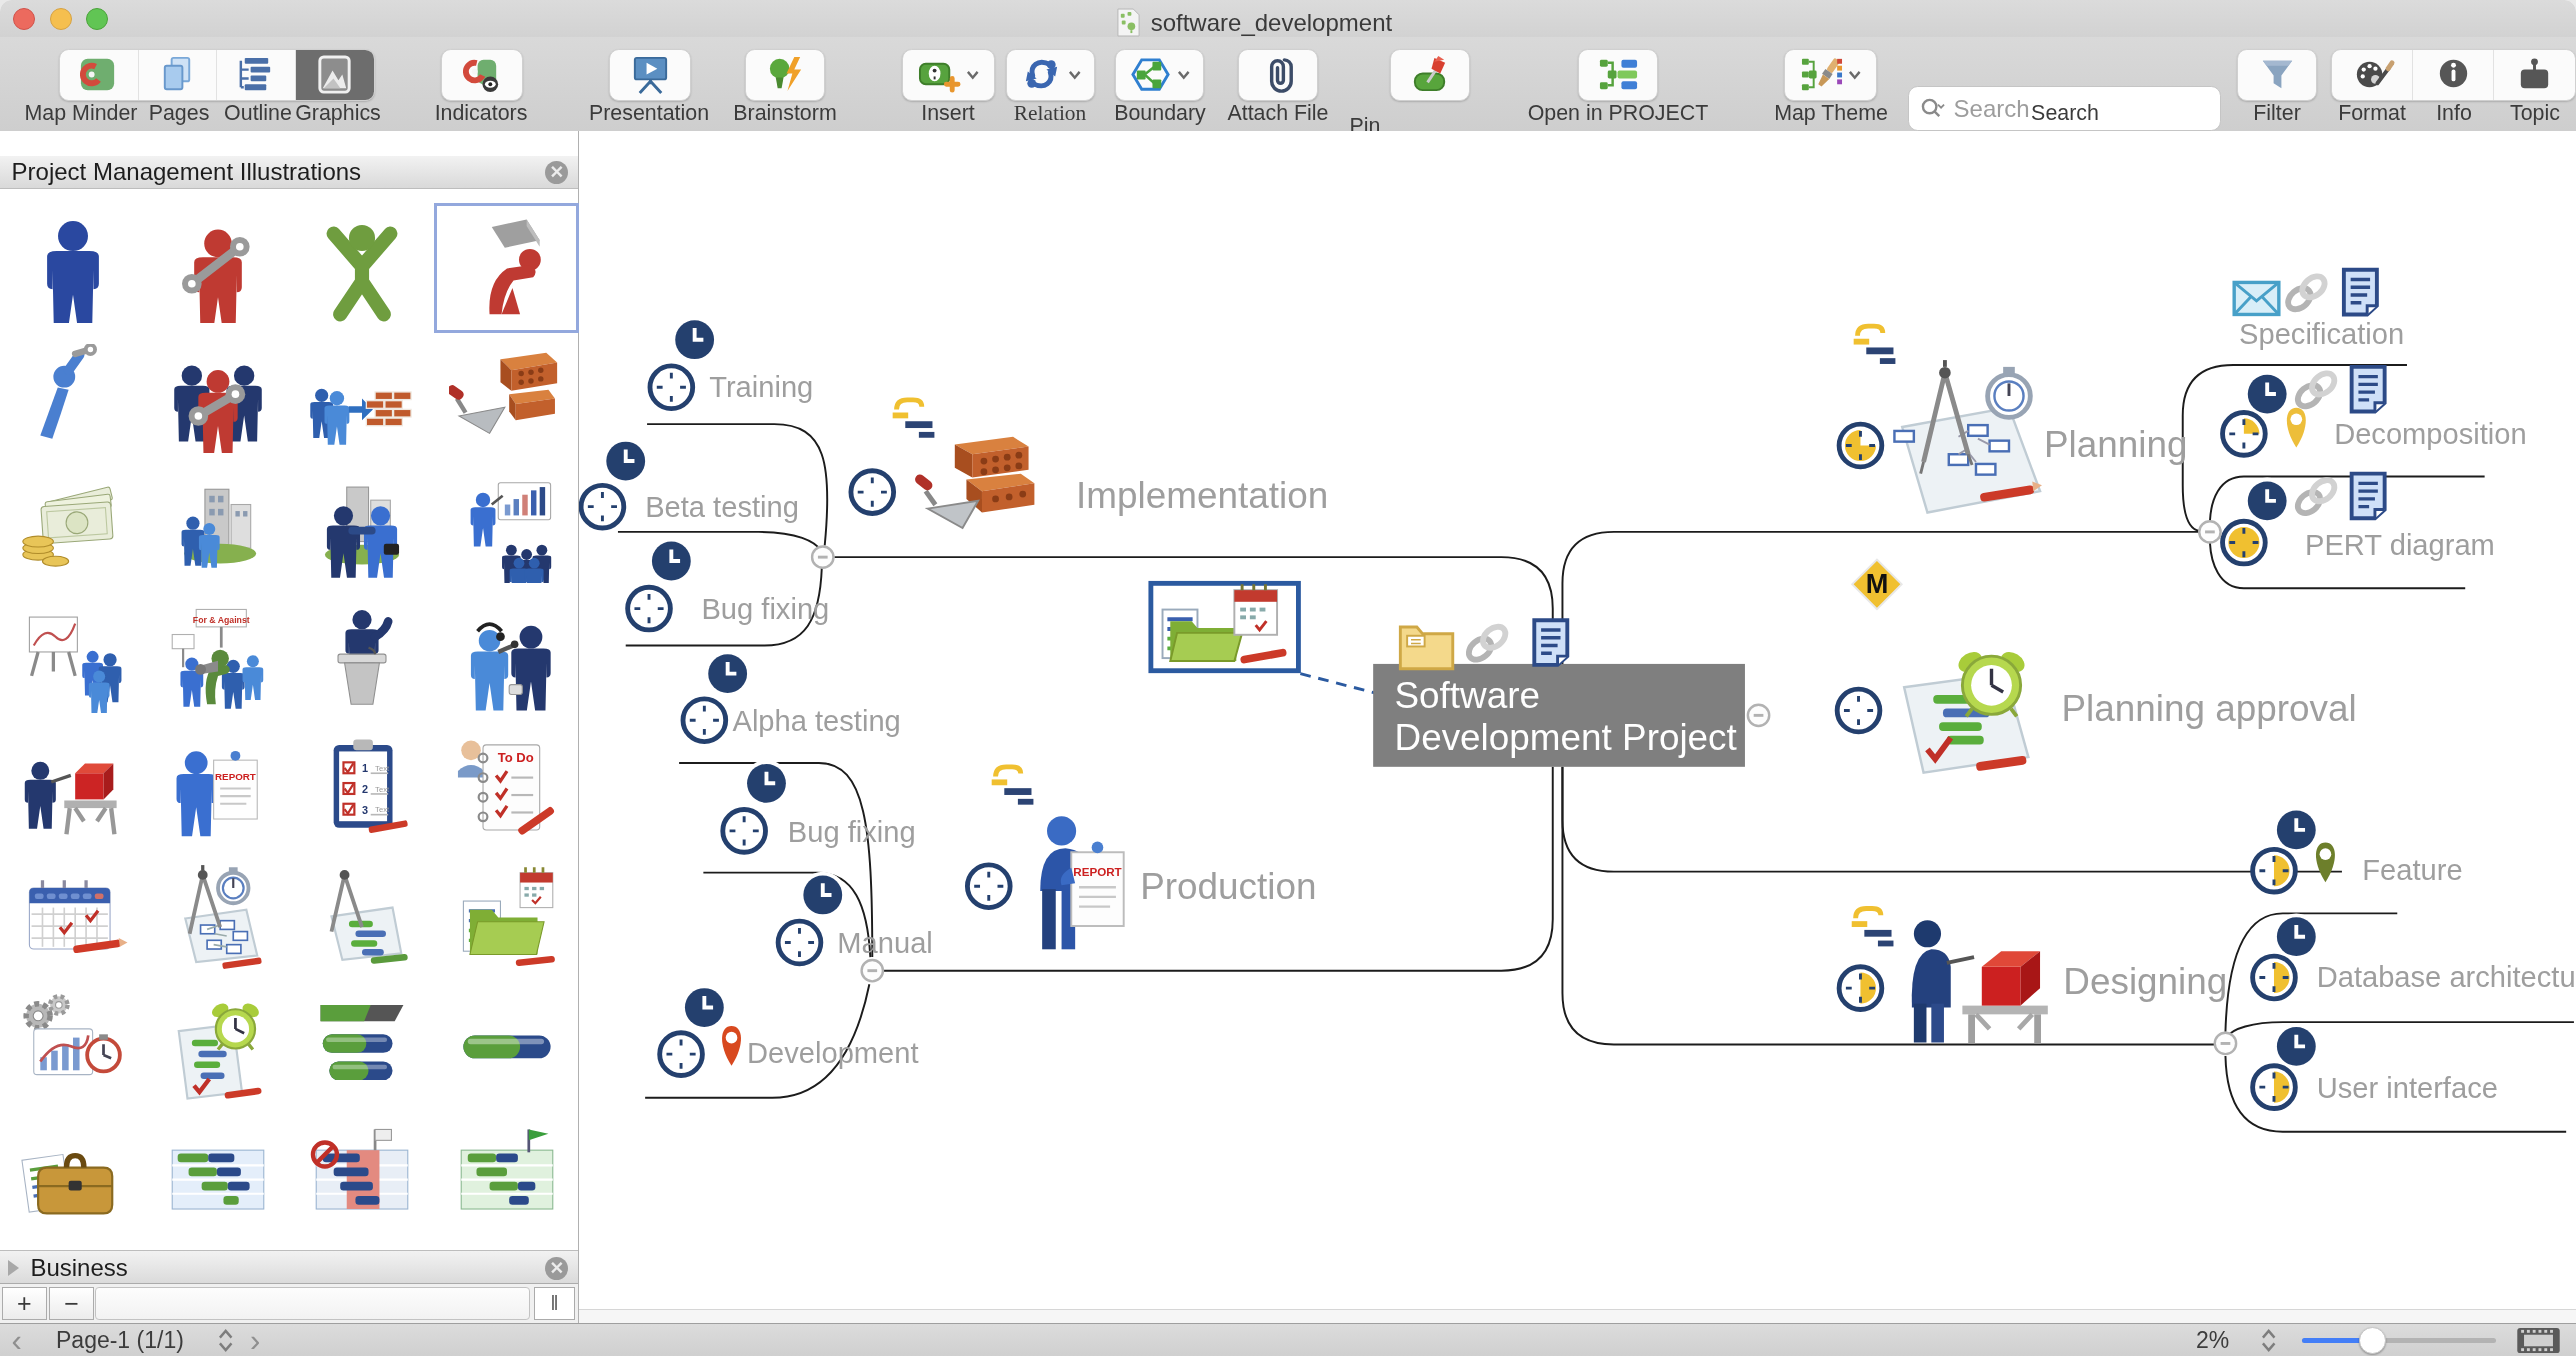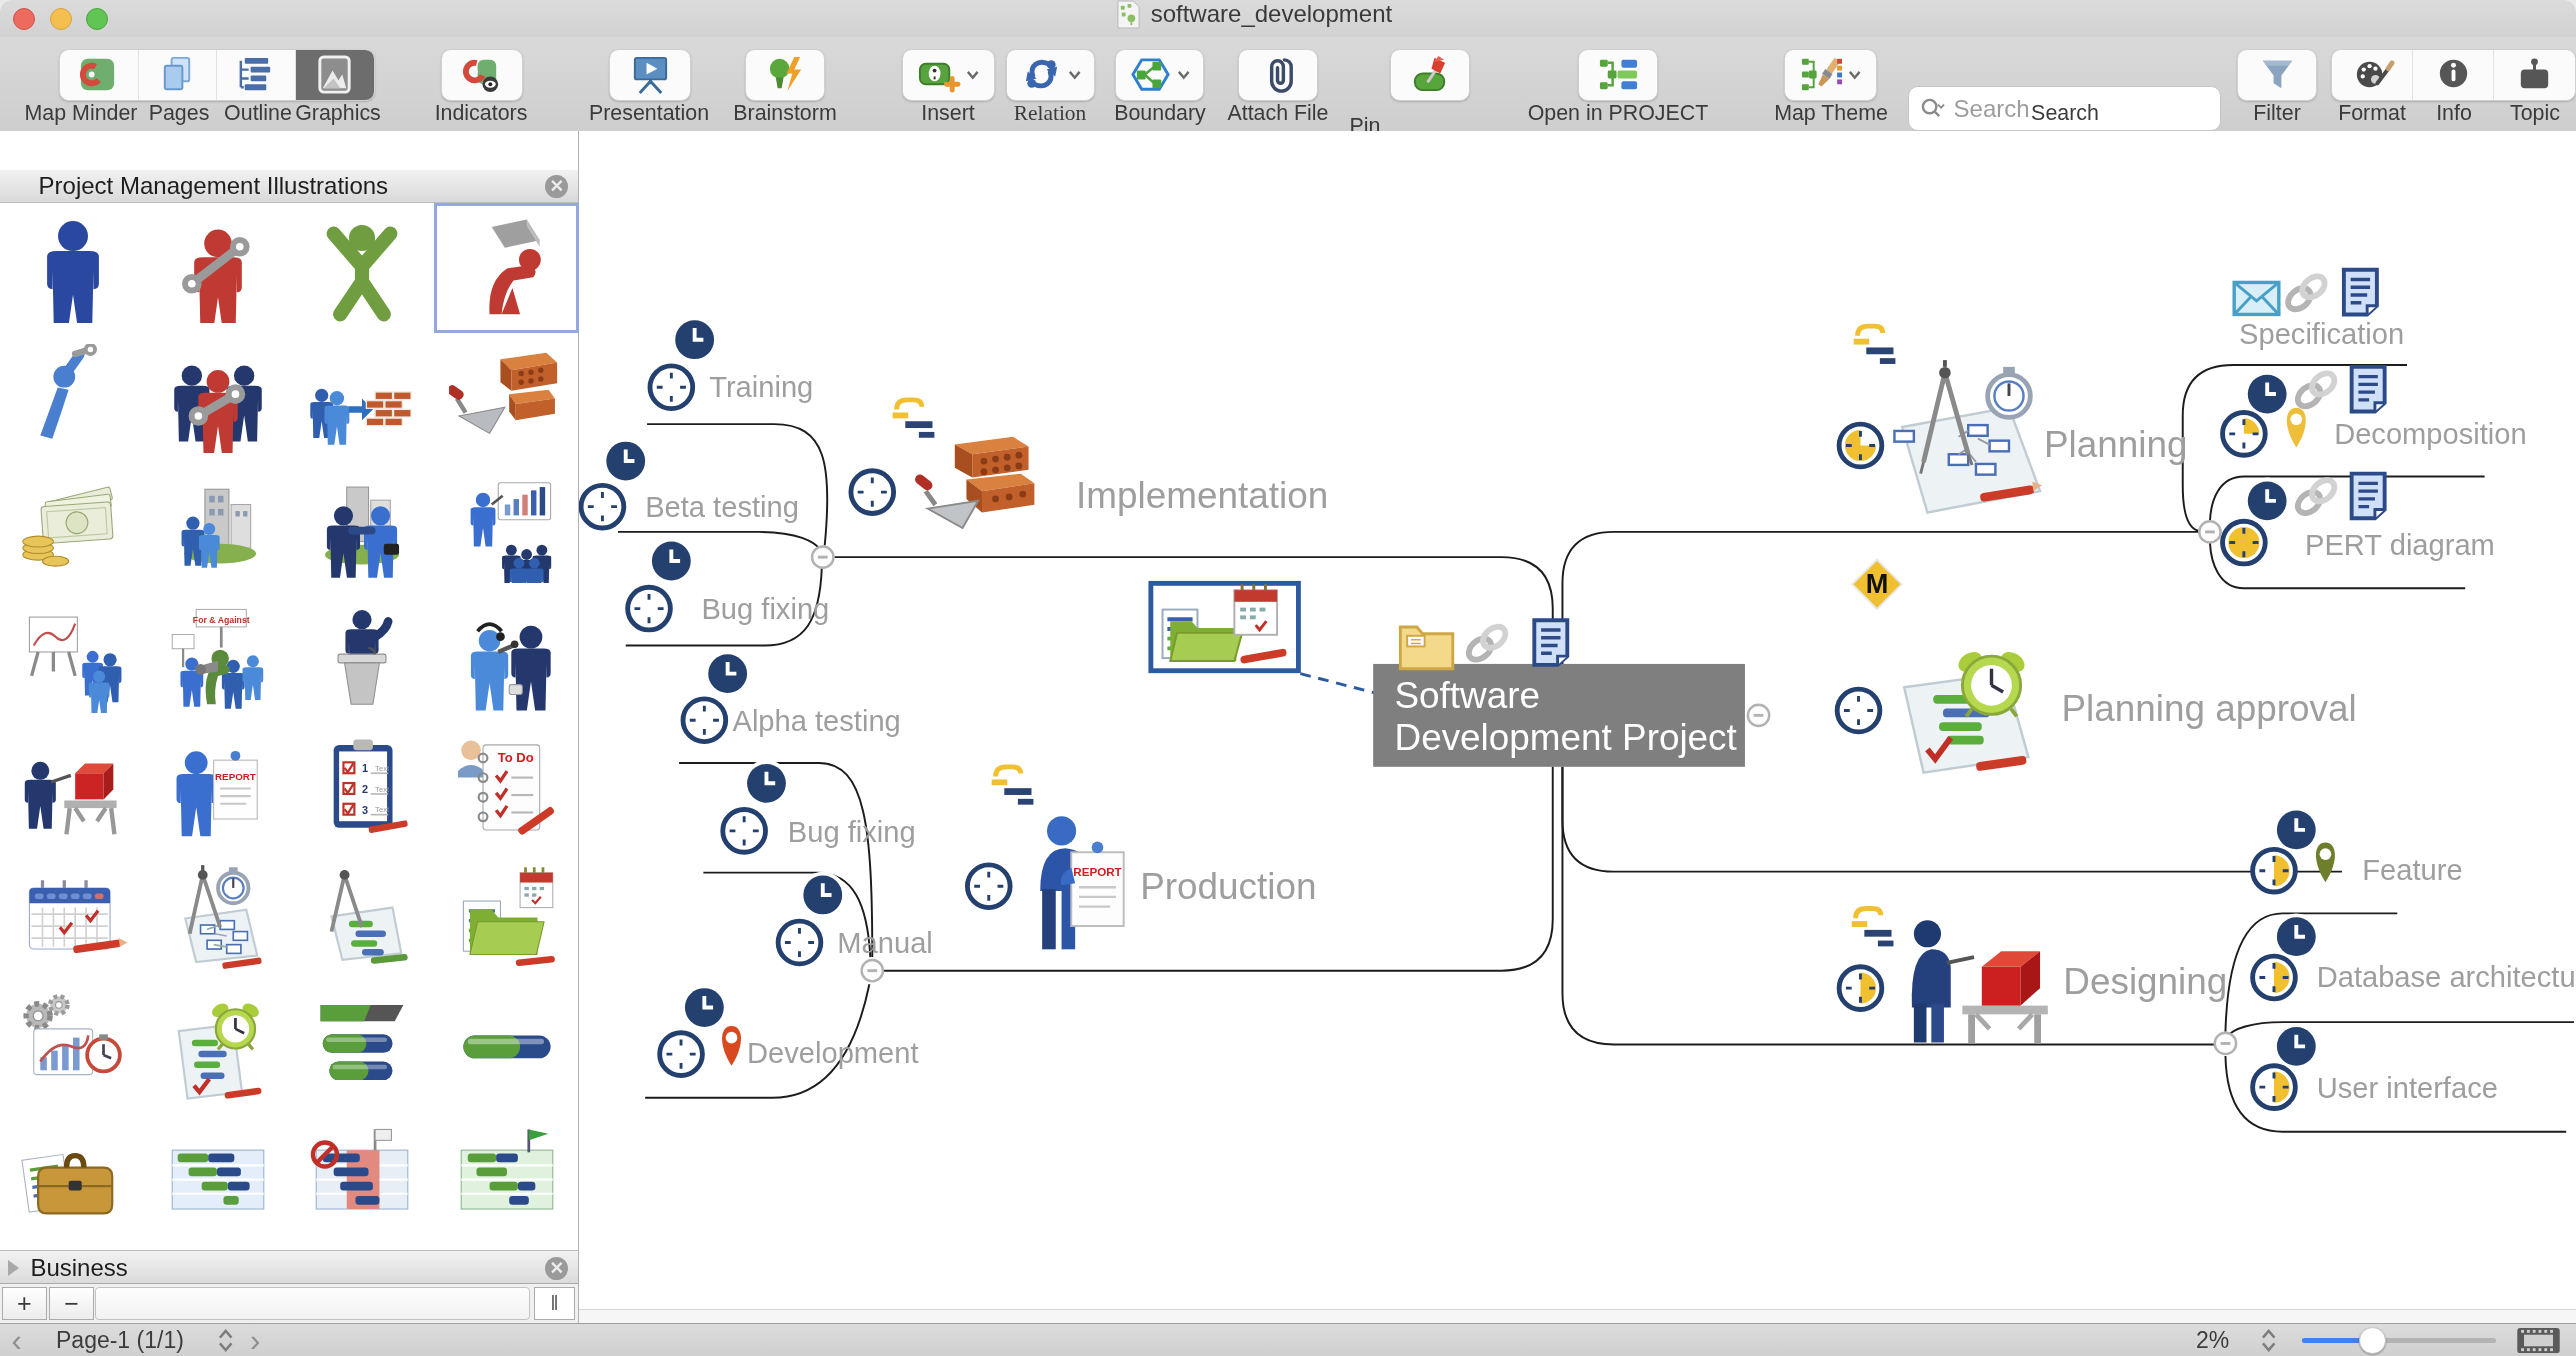--- a/index.html
+++ b/index.html
@@ -1,37 +1,37 @@
 <!DOCTYPE html>
 <html><head>
 <meta charset="utf-8">
 <style>
   html,body{margin:0;padding:0;background:#e9e9e9;font-family:"Liberation Sans",sans-serif;}
   #root{position:relative;width:2576px;height:1357px;background:#fff;overflow:hidden;border-radius:11.6px 11.6px 0 0;}
   
   #titlebar{position:absolute;top:0;left:0;width:100%;height:37px;background:linear-gradient(#dbdbdb,#d2d2d2);border-bottom:1px solid #bdbdbd;}
   .light{position:absolute;top:7.8px;width:20.4px;height:20.4px;border-radius:50%;}
-  #title-wrap{position:absolute;top:0;left:1116px;height:37px;display:flex;align-items:flex-start;gap:9.7px;}
+  #title-wrap{position:absolute;top:0;left:1116px;height:37px;display:flex;align-items:flex-end;gap:9.7px;}
   #title-text{font-size:24px;color:#3a3a3a;}
   
   #toolbar{position:absolute;top:37px;left:0;width:100%;height:94px;background:linear-gradient(#d9d9d9,#cecece);border-bottom:1px solid #a5a5a5;}
   .tb-btn{position:absolute;top:11.6px;height:52px;background:#fbfbfb;border:1px solid #d0d0d0;border-radius:9.7px;box-shadow:0 1px 1.9px rgba(0,0,0,.18);display:flex;align-items:center;justify-content:center;gap:1.9px;box-sizing:border-box;}
   .tb-label{position:absolute;top:64px;height:25px;font-size:21.4px;color:#3b3b3b;text-align:center;white-space:nowrap;transform:translateX(-50%);}
   .seg-group{position:absolute;top:11.6px;height:52px;background:#fbfbfb;border:1px solid #d0d0d0;border-radius:9.7px;box-shadow:0 1px 1.9px rgba(0,0,0,.18);display:flex;overflow:hidden;box-sizing:border-box;}
   .seg-cell{height:100%;display:flex;align-items:center;justify-content:center;border-right:1px solid #e2e2e2;box-sizing:border-box;}
   .seg-cell:last-child{border-right:none;}
   .seg-cell.sel{background:#6d6d6d;}
   #searchfield{position:absolute;left:1908px;top:49px;width:313px;height:45px;background:#fff;border:1px solid #c5c5c5;border-radius:9.7px;display:flex;align-items:center;padding:0 9.7px;box-sizing:border-box;gap:3.9px;}
   #searchfield input{border:none;outline:none;font-size:24px;color:#444;width:223px;background:transparent;font-family:"Liberation Sans",sans-serif;}
   #searchfield input::placeholder{color:#9d9d9d;}
   
   #sidebar{position:absolute;top:131px;left:0;width:578px;height:1193px;background:#fff;border-right:1px solid #b0b0b0;box-sizing:content-box;}
   .side-hdr{position:absolute;left:0;width:578px;display:flex;align-items:center;box-sizing:border-box;}
   #hdr-graphics{top:0;height:39px;background:#fff;border-bottom:1px solid #cfcfcf;}
-  #hdr-pmi{top:39px;height:33px;background:linear-gradient(#f2f2f2,#d9d9d9);border-bottom:1px solid #bdbdbd;padding-left:27px;}
+  #hdr-pmi{top:25px;height:33px;background:linear-gradient(#f2f2f2,#d9d9d9);border-bottom:1px solid #bdbdbd;}
   #hdr-business{top:1119px;height:36px;background:linear-gradient(#f2f2f2,#d9d9d9);border-top:1px solid #bdbdbd;border-bottom:1px solid #bdbdbd;}
   .side-hdr .t{font-size:24px;color:#1d1d1d;margin-left:11.6px;white-space:nowrap;}
   .closer{position:absolute;right:9.7px;width:23px;height:23px;border-radius:50%;background:#9a9a9a;display:flex;align-items:center;justify-content:center;color:#ececec;font-size:17.5px;font-weight:bold;}
   .tri-down{width:0;height:0;border-left:8.7px solid transparent;border-right:8.7px solid transparent;border-top:11.6px solid #8e8e8e;position:absolute;right:13.6px;}
   .tri-right{width:0;height:0;border-top:8.7px solid transparent;border-bottom:8.7px solid transparent;border-left:11.6px solid #a8a8a8;margin-left:7.8px;}
   #grid{position:absolute;top:72px;left:0;width:578px;height:1040px;}
   .cell{position:absolute;width:145px;height:130px;display:flex;align-items:center;justify-content:center;}
   .cell.sel{outline:3.9px solid #93a8dd;outline-offset:-3.9px;}
   #hscroll{position:absolute;top:1152px;left:0;width:578px;height:41px;background:#f0f0f0;border-top:1px solid #ababab;}
   .hs-btn{position:absolute;top:2.9px;width:45px;height:33px;background:linear-gradient(#fff,#ececec);border:1px solid #ababab;font-size:25px;color:#3a3a3a;display:flex;align-items:center;justify-content:center;box-sizing:border-box;}

